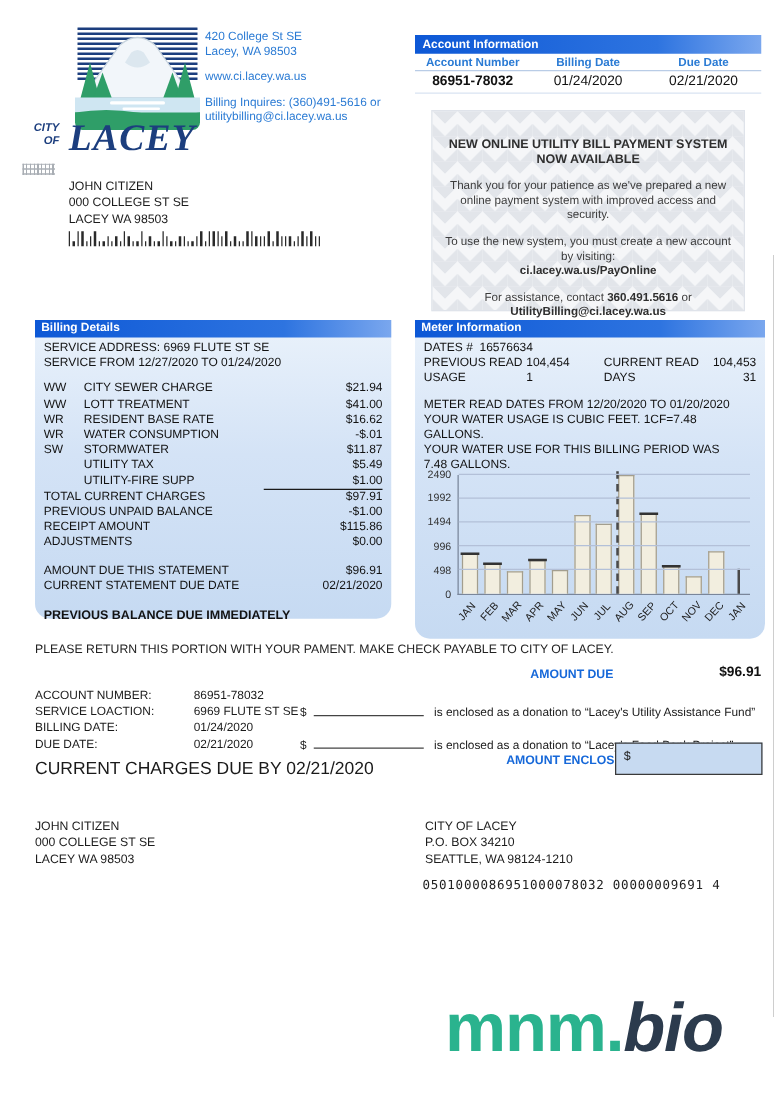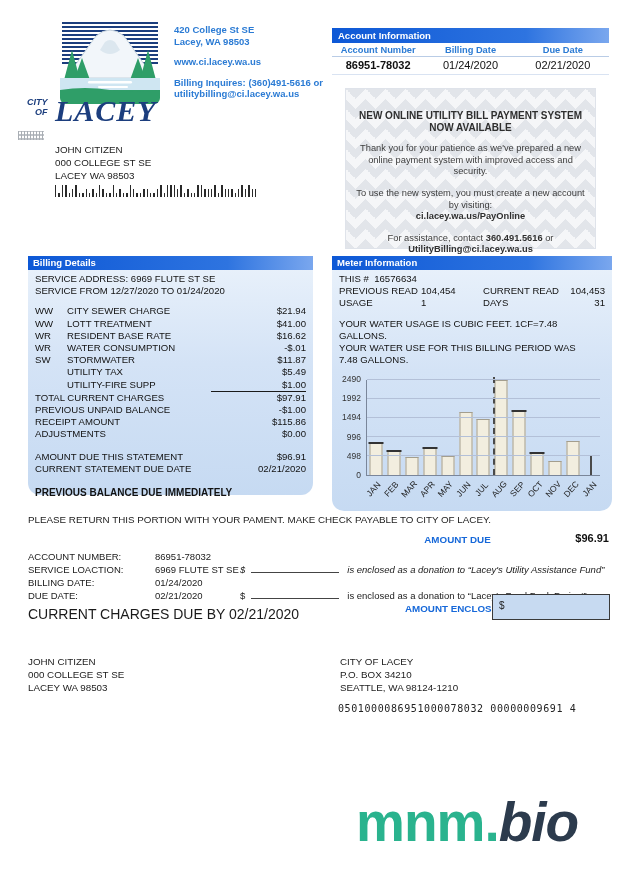--- a/index.html
+++ b/index.html
@@ -8,21 +8,21 @@
     position:relative; width:619px; height:877px; margin:0 auto;
     background:#ffffff; font-family:"Liberation Sans", sans-serif; color:#111;
     overflow:hidden;
   }
   
   .emblem { position:absolute; left:60px; top:20px; width:100px; height:84px; border-radius:6px; overflow:hidden; }
   .city-of { position:absolute; left:27px; top:97px; text-align:right; font-style:italic; font-weight:bold;
              font-size:9px; color:#1c3e7e; line-height:10px; }
   .lacey { position:absolute; left:55px; top:94px; font-family:"Liberation Serif", serif; font-style:italic;
            font-weight:bold; font-size:30px; color:#1c3e7e; letter-spacing:1px; }
-  .contact { position:absolute; left:174px; top:24px; width:155px; font-size:9.5px; font-weight:bold;
+  .contact { position:absolute; left:164px; top:24px; width:155px; font-size:9.5px; font-weight:normal;
              color:#2b7bd4; line-height:11.5px; }
   .contact .gap { height:9px; }
   .account-box { position:absolute; left:332px; top:28px; width:277px; border-bottom:1px solid #d9e3f2; }
   .account-box .hdr { height:15px; line-height:15px; padding-left:6px; font-size:9.5px; font-weight:bold; color:#fff;
              background:linear-gradient(90deg,#0d58d6 0%,#2e74e0 70%,#7aa7ee 100%); }
   .account-box .cols, .account-box .vals { display:grid; grid-template-columns:1fr 1fr 1fr; text-align:center; }
   .account-box .cols { font-size:9.3px; font-weight:bold; color:#2b7bd4; padding:2px 0 1px; border-bottom:1px solid #b9cce6; }
   .account-box .vals { font-size:11px; padding:2px 0 3px; color:#111; }
   .account-box .vals .acct { font-weight:bold; }
   .notice { position:absolute; left:345px; top:88px; width:251px; height:161px; padding:21px 10px;
@@ -77,21 +77,21 @@
   .xlab { position:absolute; top:4px; font-size:8.5px; color:#222; transform:translateX(-60%) rotate(-48deg); }
   
   .instruction { position:absolute; left:28px; top:514px; font-size:9.8px; color:#222; }
   .amt-due-lbl { position:absolute; left:410px; top:534px; width:95px; text-align:center;
                  color:#1668d9; font-weight:bold; font-size:9.8px; }
   .amt-due-val { position:absolute; right:10px; top:532px; font-weight:bold; font-size:11px; color:#111; }
   .fields { position:absolute; left:28px; top:550px; font-size:9.5px; line-height:13px; color:#1a1a1a; }
   .frow { display:flex; }
   .frow .fl { width:127px; }
   .donation { position:absolute; left:240px; font-size:9.5px; color:#1a1a1a; }
-  .don1 { top:563px;font-style:italic; } .don2 { top:589px; }
+  .don1 { top:563px; } .don2 { top:589px; }
   .blank-line { display:inline-block; width:88px; border-bottom:1px solid #444; height:10px; margin:0 8px 0 6px; }
   .charges-note { position:absolute; left:28px; top:606px; font-size:14px; color:#1a1a1a; }
   .amt-enc-lbl { position:absolute; left:405px; top:603px; color:#1668d9; font-weight:bold; font-size:9.8px; }
   .amt-enc-box { position:absolute; left:492px; top:594px; width:118px; height:26px;
                  background:#c7daf1; border:1.5px solid #3a3a3a; font-size:10px; color:#222; padding:5px 0 0 6px; }
   
   .addr { position:absolute; font-size:9.8px; line-height:13px; color:#1c1c1c; }
   .addr.sender { left:28px; top:655px; }
   .addr.payee { left:340px; top:655px; }
   .micr { position:absolute; left:338px; top:703px; font-family:"DejaVu Sans Mono", monospace;
@@ -317,34 +317,35 @@
           <span class="bi-amt">02/21/2020</span>
         </div>
       <div class="sp11"></div>
       <div class="bd-foot">PREVIOUS BALANCE DUE IMMEDIATELY</div>
     </div>
   </div>
 
   <div class="section" id="meter">
     <div class="hdr">Meter Information</div>
     <div class="sec-body">
-      <div><span>THIS #</span>&nbsp;&nbsp;<span>16576634</span></div>
+      <div><span>DATES #</span>&nbsp;&nbsp;<span>16576634</span></div>
       <div class="mi-grid">
         <span class="l1">PREVIOUS READ</span>
           <span class="v1">104,454</span>
         <span class="l2">CURRENT READ</span>
           <span class="v2">104,453</span>
       </div>
       <div class="mi-grid">
         <span class="l1">USAGE</span>
           <span class="v1">1</span>
         <span class="l2">DAYS</span>
           <span class="v2">31</span>
       </div>
       <div class="sp8"></div>
+      <div>METER READ DATES FROM 12/20/2020 TO  01/20/2020</div>
       <div>YOUR WATER USAGE IS CUBIC FEET. 1CF=7.48 GALLONS.</div>
       <div>YOUR WATER USE FOR THIS BILLING PERIOD WAS</div>
       <div>7.48 GALLONS.</div>
     </div>
     <div class="chart">
       <div class="yaxis">
           <div class="ytick" style="bottom: calc(0% - 4px);">0</div>
           <div class="ytick" style="bottom: calc(20% - 4px);">498</div>
           <div class="ytick" style="bottom: calc(40% - 4px);">996</div>
           <div class="ytick" style="bottom: calc(60% - 4px);">1494</div>

